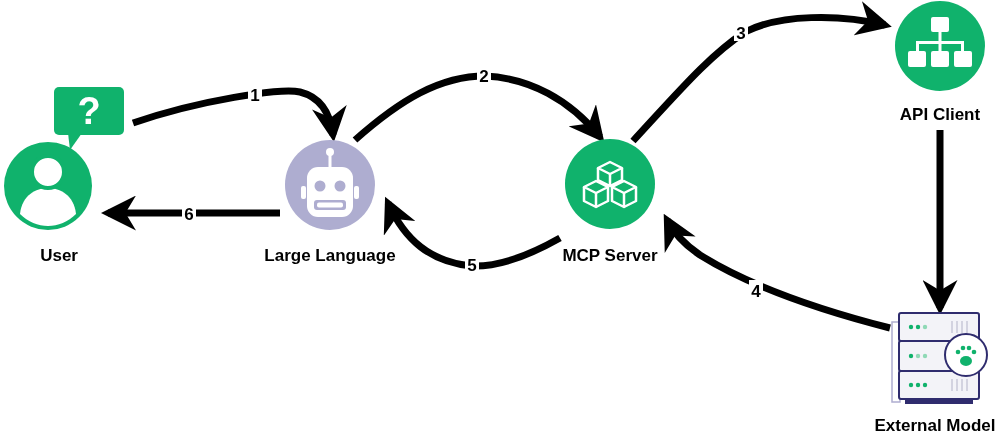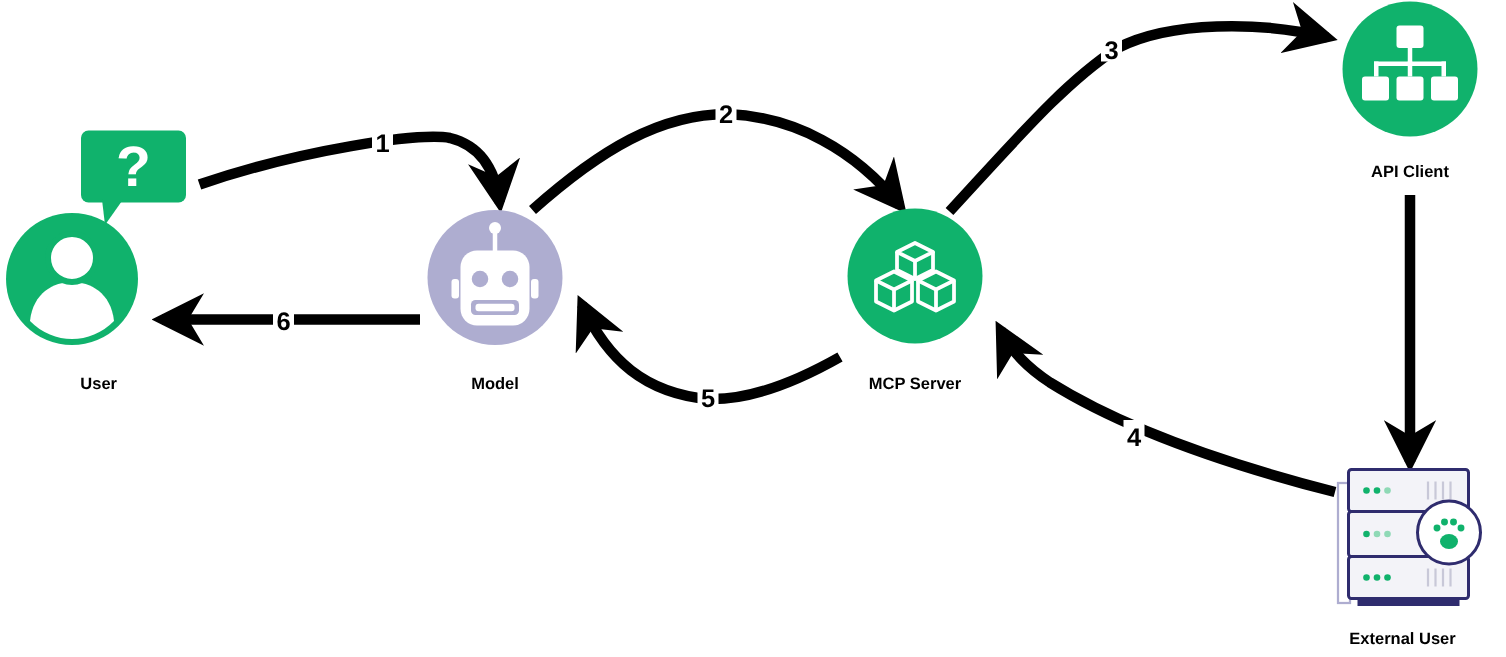--- a/index.html
+++ b/index.html
@@ -1,19 +1,19 @@
 <!DOCTYPE html>
 <html><head>
   <meta charset="utf-8">
   <style>
     html, body { margin: 0; padding: 0; background: #ffffff; }
     body { width: 1004px; height: 438px; position: relative; overflow: hidden;
            font-family: "Liberation Sans", sans-serif; }
     svg#diagram { position: absolute; left: 0; top: 0; }
-    .node-label { position: absolute; font-weight: bold; font-size: 11px; color: #000;
+    .node-label { position: absolute; font-weight: bold; font-size: 17px; color: #000;
                   text-align: center; line-height: 22px; white-space: nowrap; }
     .step-label { font-family: "Liberation Sans", sans-serif; font-weight: bold; font-size: 17px; fill: #000; }
   </style>
 </head>
 <body>
 
 <svg id="diagram" width="1004" height="438" viewBox="0 0 1004 438" xmlns="http://www.w3.org/2000/svg">
   <defs>
     <marker id="ah" viewBox="0 0 10 10" refX="8" refY="5" markerWidth="5" markerHeight="5" orient="auto-start-reverse" markerUnits="strokeWidth">
       <path d="M0,0 L10,5 L0,10 L3,5 Z" fill="#000"></path>
@@ -163,17 +163,17 @@
           <circle cx="969" cy="348" r="2.3"></circle>
           <circle cx="974" cy="352" r="2.3"></circle>
         </g>
       </g>
     </g>
   </g>
 </svg>
 
 <div class="node-label" style="left:18px; top:245px; width:60px;text-align:right;">User</div>
 <div class="node-label" style="left:240px; top:245px; width:180px;">
-  <div>Model</div>
+  <div>Large Language</div>
 </div>
 <div class="node-label" style="left:540px; top:245px; width:140px;text-align:center;">MCP Server</div>
 <div class="node-label" style="left:880px; top:104px; width:120px; background:transparent;">API Client</div>
-<div class="node-label" style="left:866px; top:415px; width:138px;">External User</div>
+<div class="node-label" style="left:866px; top:415px; width:138px;">External Model</div>
 
 </body></html>

